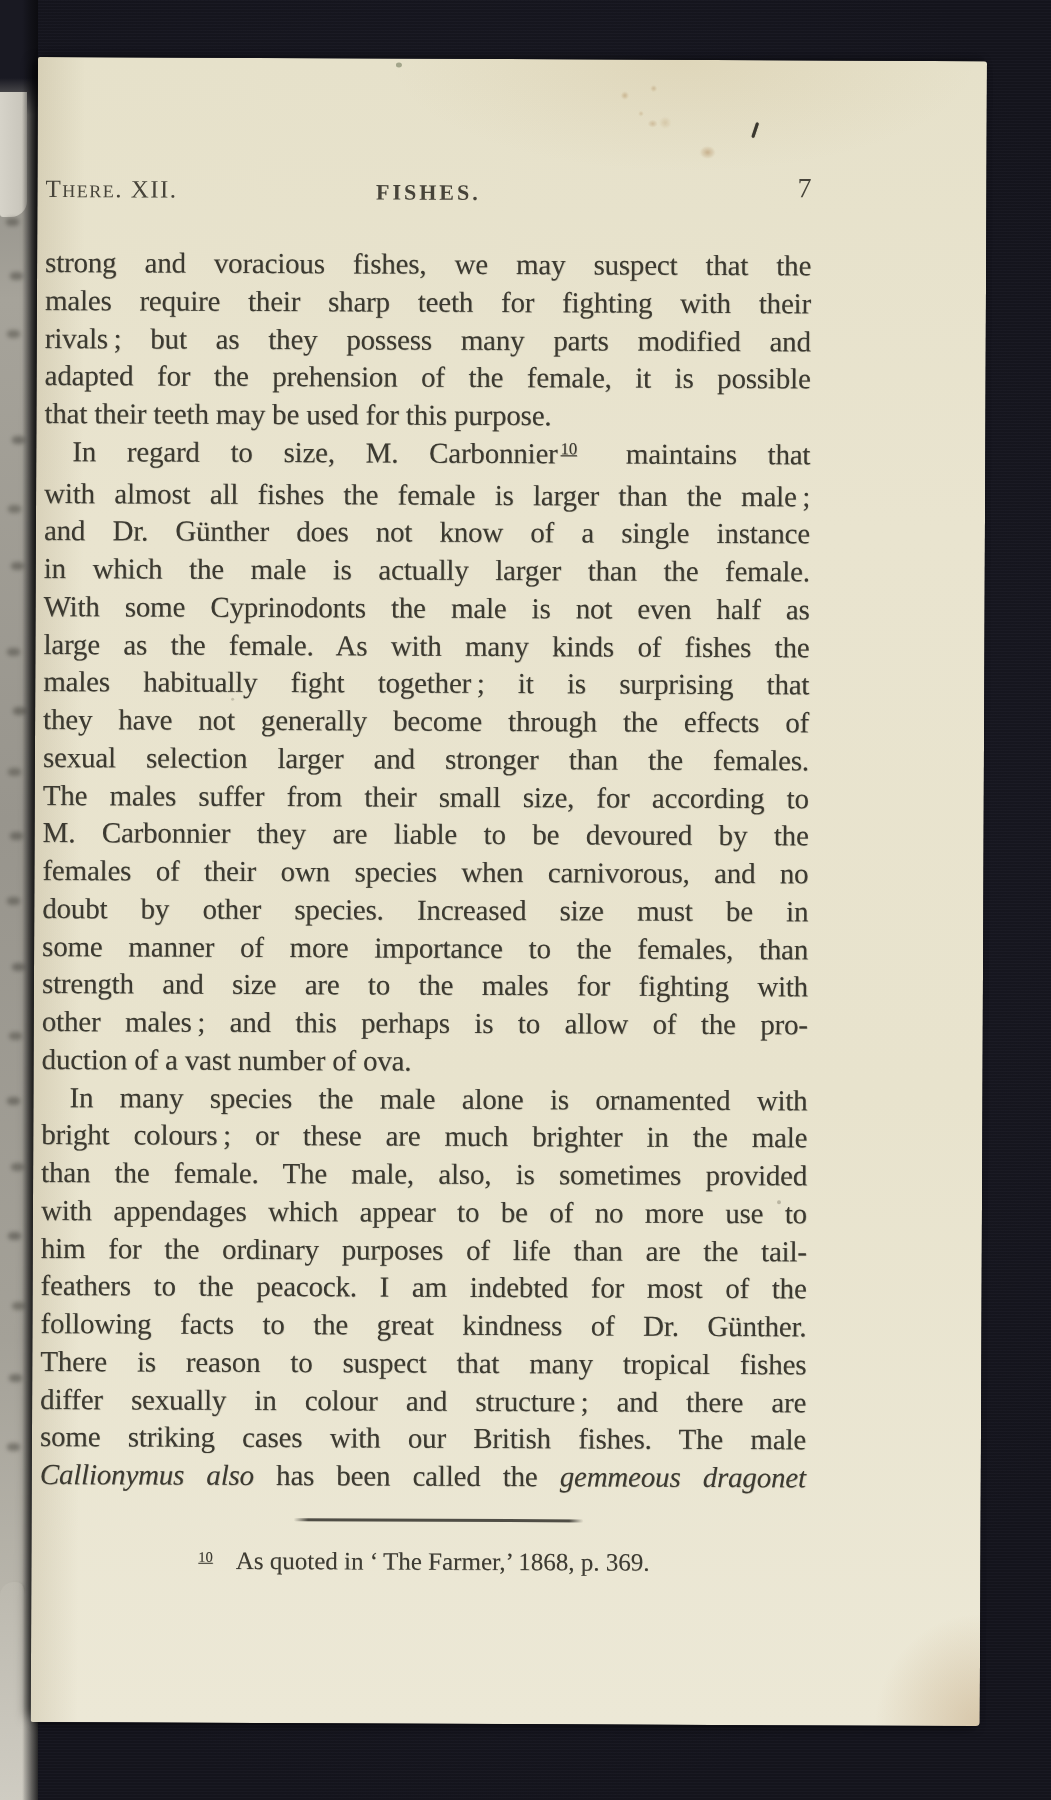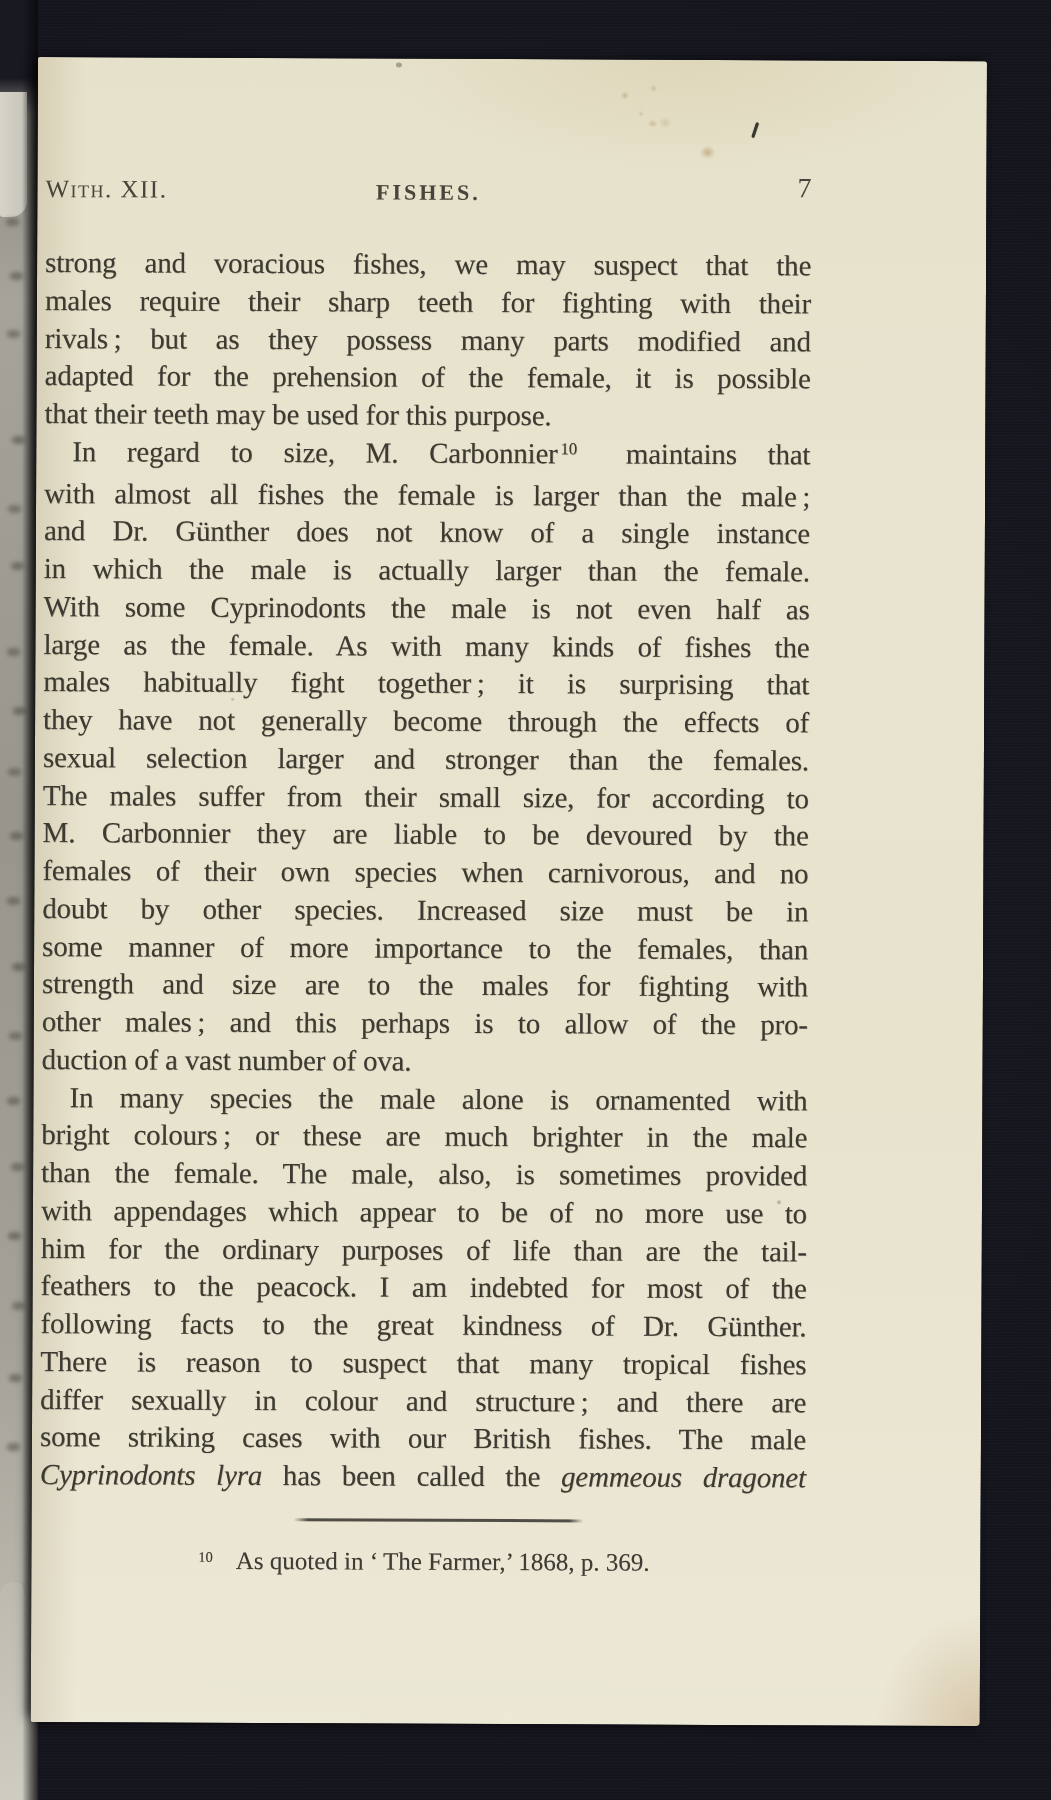--- a/index.html
+++ b/index.html
@@ -86,21 +86,21 @@
   
   .body-text{
     position:absolute;left:8px;top:187px;width:766px;
     font-size:29px;line-height:37.75px;letter-spacing:-0.2px;color:var(--ink);
     text-shadow:0.4px 0.4px 0.7px rgba(60,58,49,0.45);
   }
   .line{text-align:justify;text-align-last:justify;}
   .line.noj{text-align-last:left;}
   .line.ind{text-indent:28px;}
   .line i{font-style:italic;}
-  sup{font-size:0.58em;position:relative;top:-0.5em;vertical-align:baseline;margin-left:3px;margin-right:18px;}
+  sup{font-size:0.58em;position:relative;top:-0.5em;vertical-align:baseline;margin-left:3px;margin-right:18px;text-decoration:underline;}
 
   
   .footnote-rule{
     position:absolute;left:262px;top:1460px;width:290px;height:3px;
     background:linear-gradient(90deg, rgba(62,60,53,0) 0%, #3e3c35 5%, #3e3c35 95%, rgba(62,60,53,0) 100%);
     border-radius:2px;opacity:.9;
   }
   .footnote-text{
     position:absolute;left:8px;top:1489px;width:766px;text-align:center;
     font-size:25px;color:#3e3c33;
@@ -134,21 +134,21 @@
 <body>
 
 <div class="edge-strip">
   <div class="edge-top-piece"></div>
   <div class="edge-marks"></div>
   <div class="edge-bottom-piece"></div>
   <div class="gutter-shade"></div>
 </div>
 
 <div class="page">
-  <span class="chapter-label">With. XII.</span>
+  <span class="chapter-label">There. XII.</span>
   <span class="running-title">FISHES.</span>
   <span class="page-number">7</span>
 
   <div class="body-text">
       <div class="line">strong and voracious fishes, we may suspect that the</div>
       <div class="line">males require their sharp teeth for fighting with their</div>
       <div class="line">rivals ; but as they possess many parts modified and</div>
       <div class="line">adapted for the prehension of the female, it is possible</div>
       <div class="line noj">that their teeth may be used for this purpose.</div>
       <div class="line ind">In regard to size, M. Carbonnier<sup>10</sup> maintains that</div>
@@ -171,21 +171,21 @@
       <div class="line ind">In many species the male alone is ornamented with</div>
       <div class="line">bright colours ; or these are much brighter in the male</div>
       <div class="line">than the female.  The male, also, is sometimes provided</div>
       <div class="line">with appendages which appear to be of no more use to</div>
       <div class="line">him for the ordinary purposes of life than are the tail-</div>
       <div class="line">feathers to the peacock.  I am indebted for most of the</div>
       <div class="line">following facts to the great kindness of Dr. Günther.</div>
       <div class="line">There is reason to suspect that many tropical fishes</div>
       <div class="line">differ sexually in colour and structure ; and there are</div>
       <div class="line">some striking cases with our British fishes.  The male</div>
-      <div class="line"><i>Cyprinodonts lyra</i> has been called the <i>gemmeous dragonet</i></div>
+      <div class="line"><i>Callionymus also</i> has been called the <i>gemmeous dragonet</i></div>
     </div>
 
   <div class="footnote-rule"></div>
   <div class="footnote-text"><sup>10</sup> As quoted in ‘ The Farmer,’ 1868, p. 369.</div>
 
   <div class="stain stain-cluster-a"></div>
   <div class="stain stain-spot-b"></div>
   <div class="stain stain-spot-c"></div>
   <div class="slash-mark"></div>
   <div class="stain speck-a"></div>

